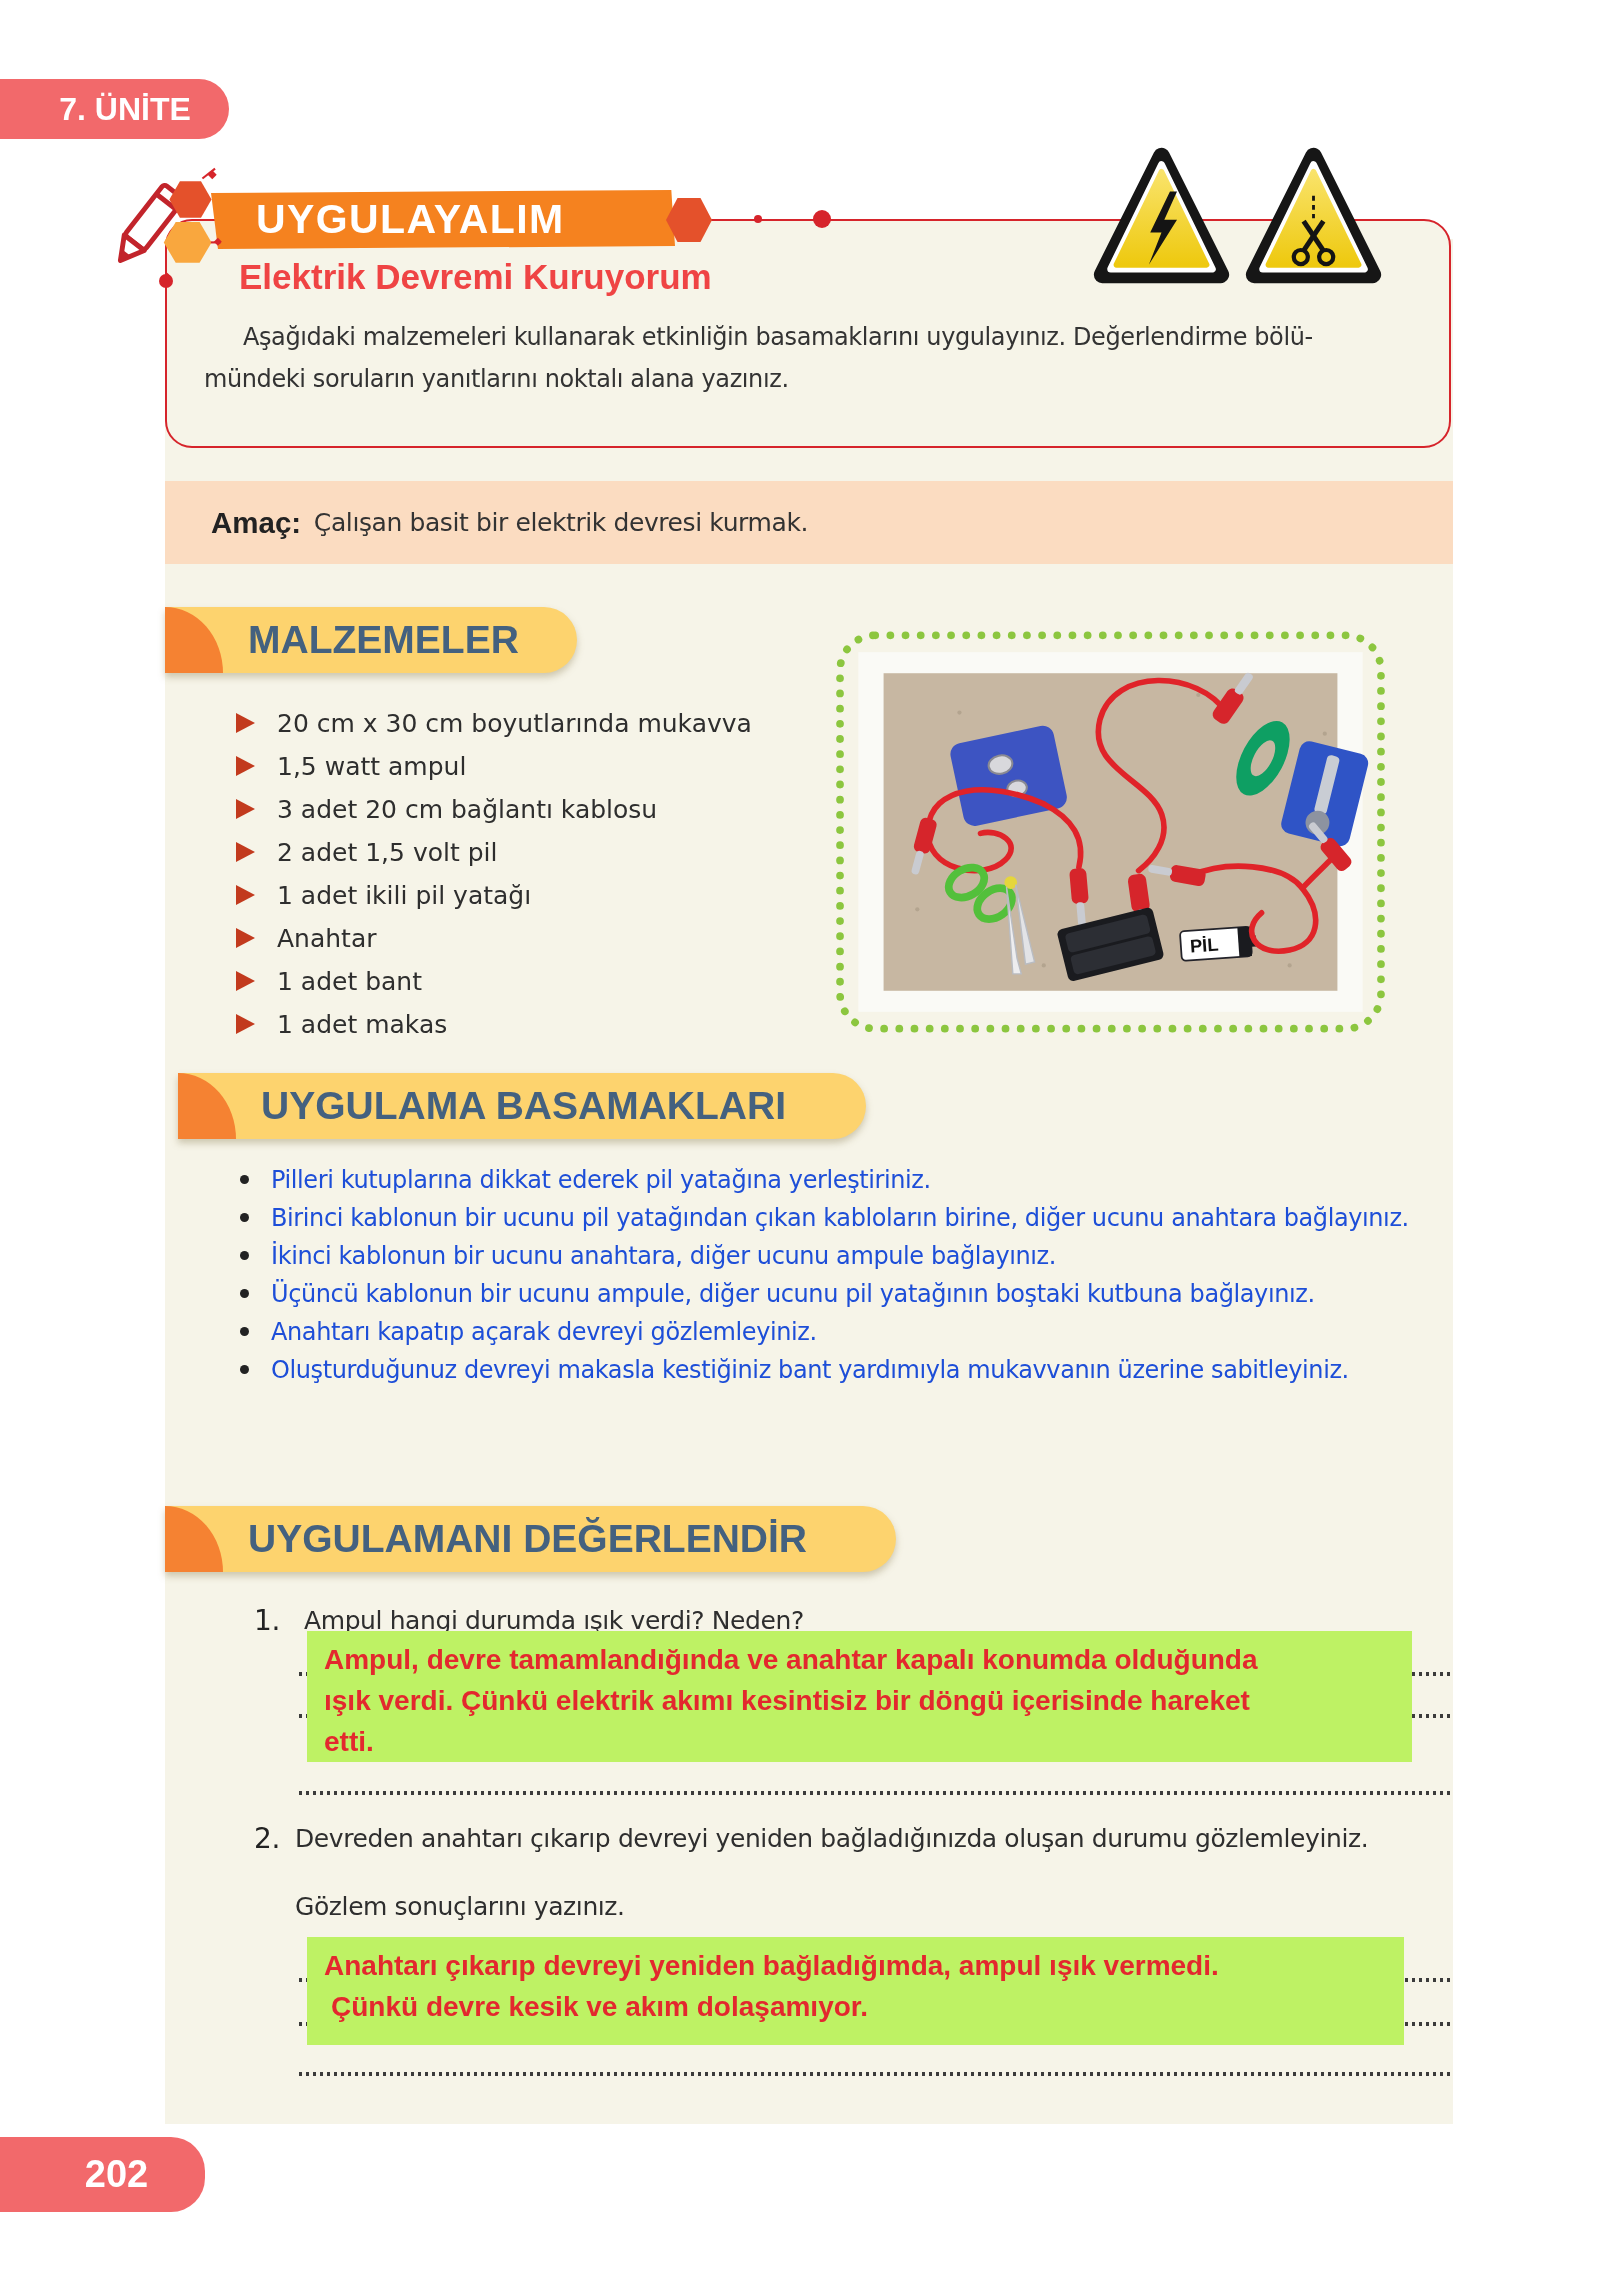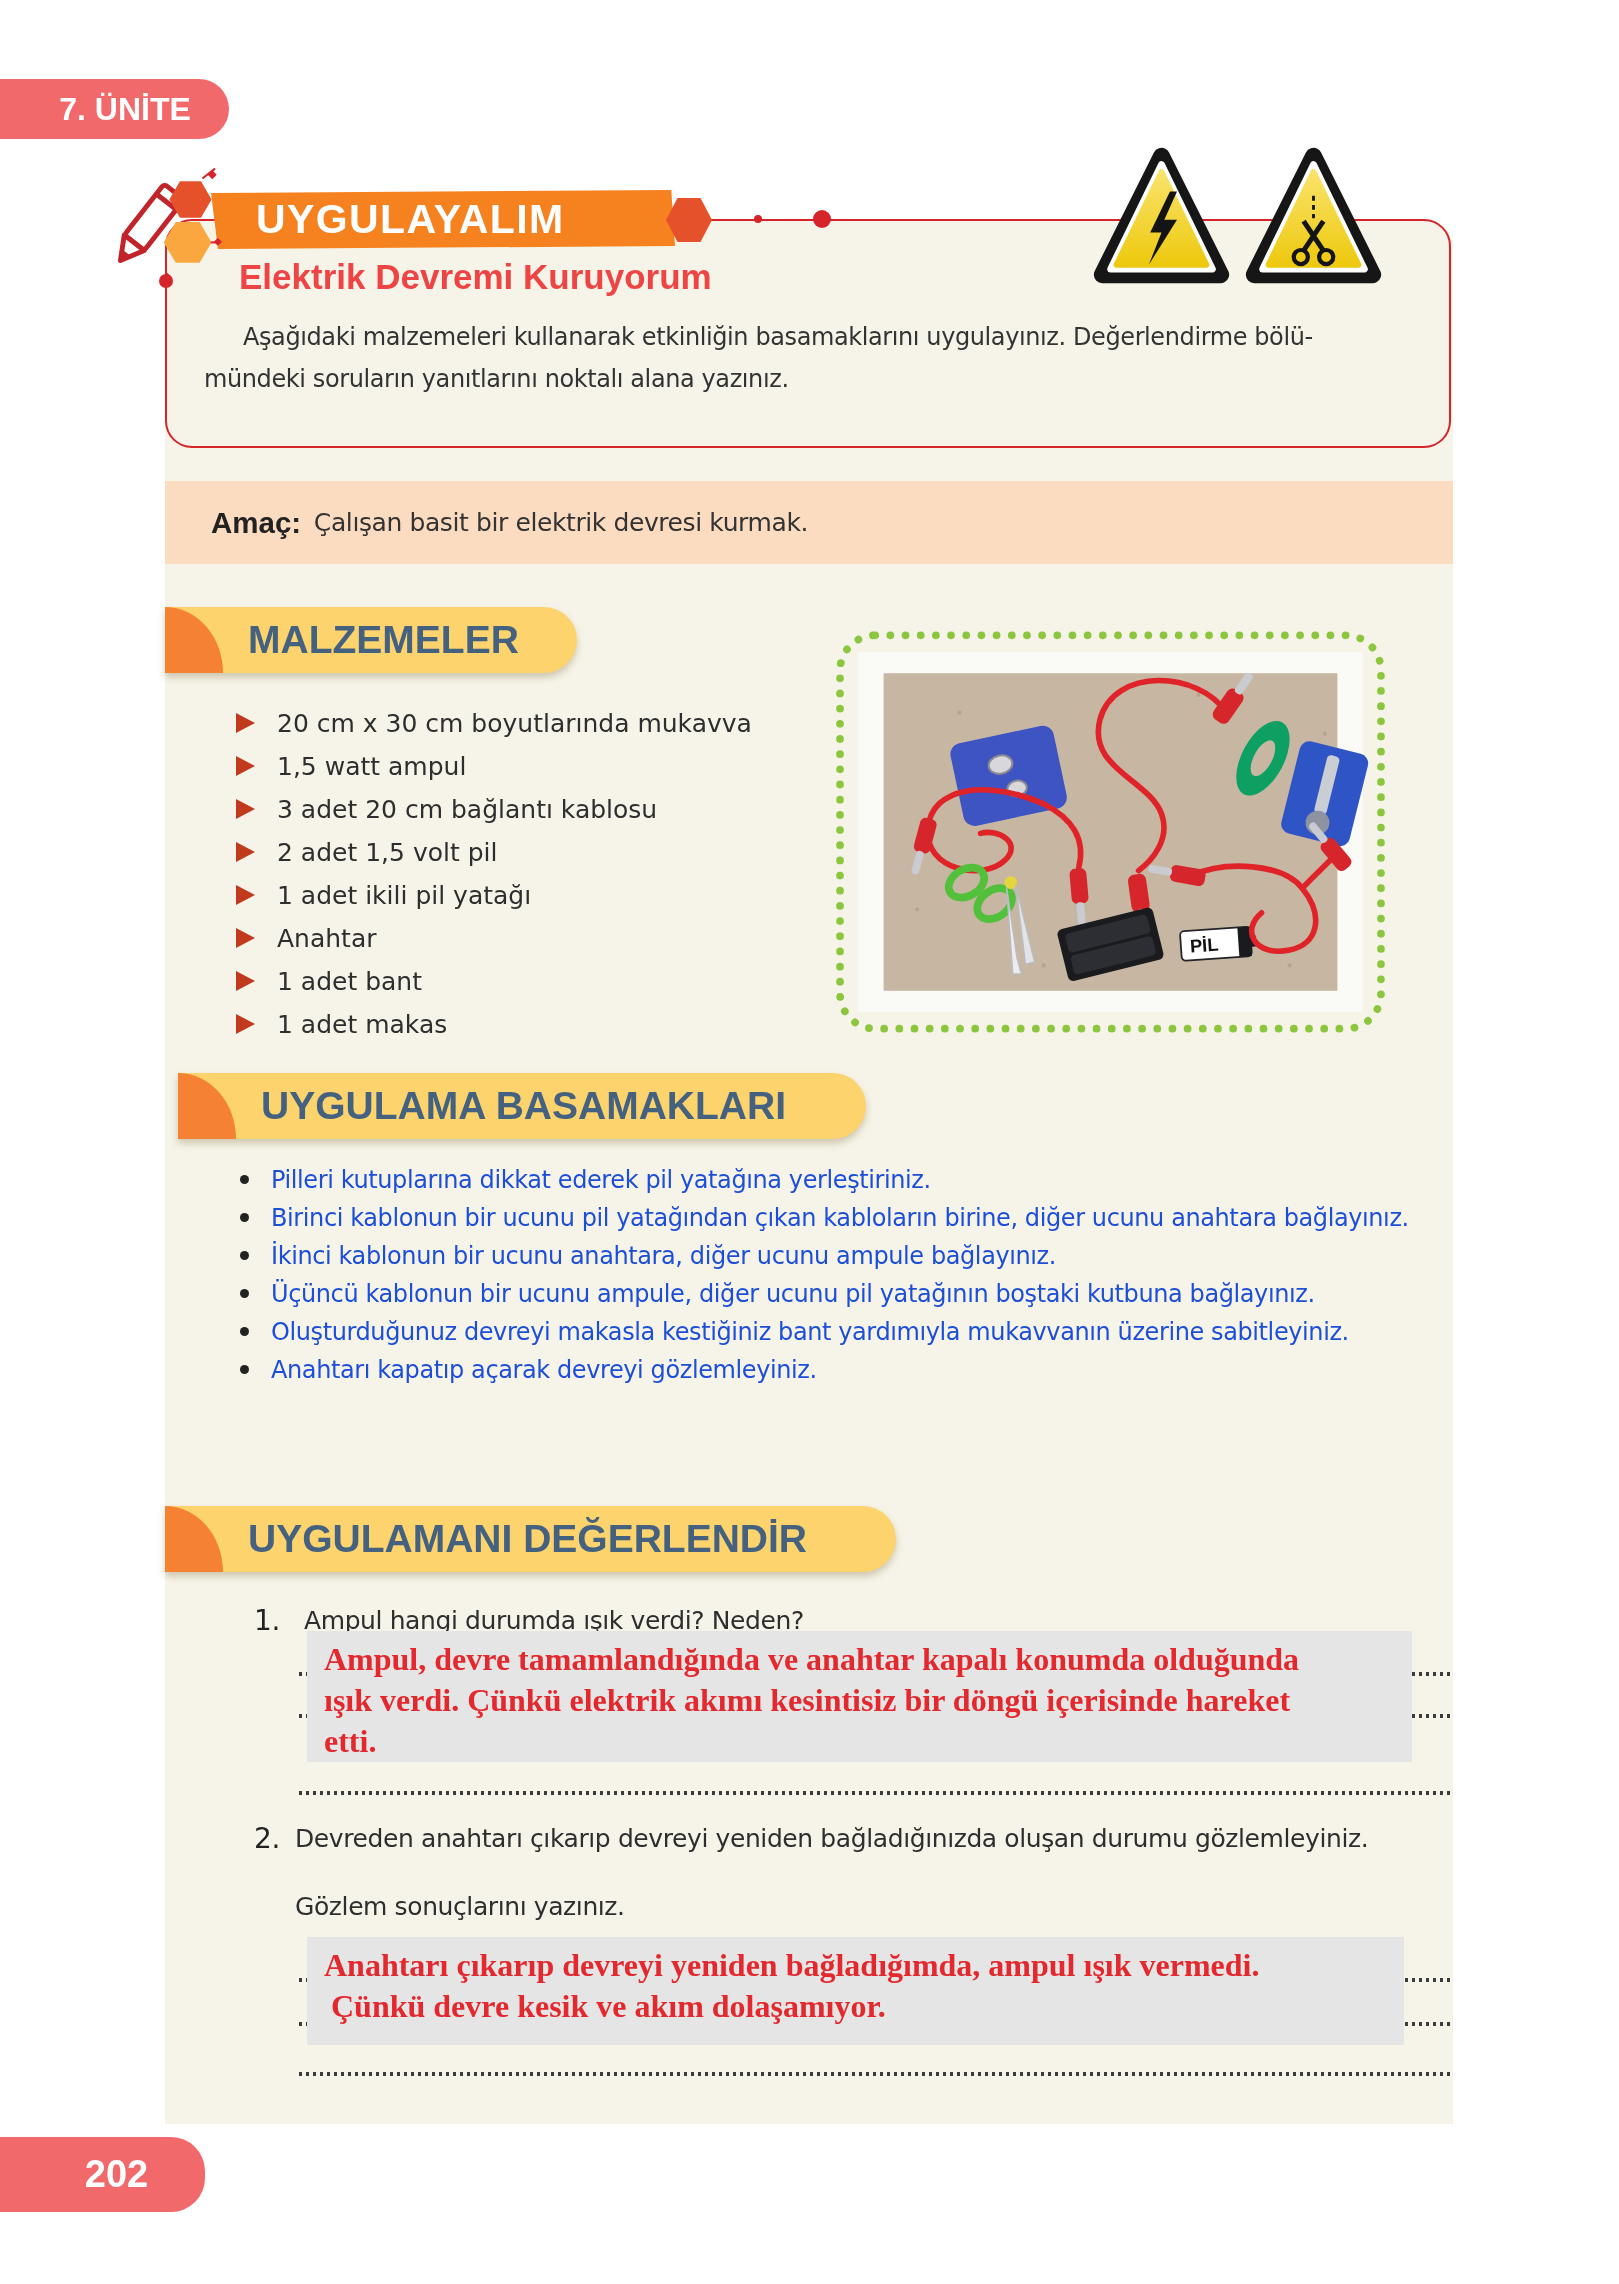--- a/index.html
+++ b/index.html
@@ -72,22 +72,22 @@
   #st-list{left:232px;top:1161px;width:1199px;list-style:none;margin:0;padding:0;}
   #st-list li{position:relative;padding-left:39px;font-size:24px;line-height:38px;color:#1d4ed8;
               text-align:justify;}
   #st-list li::before{content:'';position:absolute;left:8.4px;top:14px;width:9.1px;height:9.1px;
               border-radius:50%;background:#222;}
 
   
   .qnum{font-size:28px;color:#222;}
   .qtext{font-size:25px;color:#2e2e2e;}
   .dots{height:3.5px;background:repeating-linear-gradient(90deg,#3b3b3b 0 2.8px,transparent 2.8px 7px);}
-  .answer{background:#e5e5e5;color:#e3282e;font-family:Liberation Serif, serif;
-          font-weight:bold;font-size:32px;line-height:41px;padding:8.4px 17px;box-sizing:border-box;}
+  .answer{background:#bef264;color:#e3282e;font-family:Liberation Sans, sans-serif;
+          font-weight:bold;font-size:28px;line-height:41px;padding:8.4px 17px;box-sizing:border-box;}
 </style>
 </head>
 <body>
 
 <div id="page">
 
   <div id="content-bg" class="abs"></div>
 
   <div id="unit-badge" class="abs side-badge">
     <span>7. ÜNİTE</span>
@@ -267,22 +267,22 @@
   <div id="banner-basamaklar" class="abs banner">
     <div class="quarter"></div>
     <span class="blabel">UYGULAMA BASAMAKLARI</span>
   </div>
 
   <ul id="st-list" class="abs hand">
     <li><span>Pilleri kutuplarına dikkat ederek pil yatağına yerleştiriniz.</span></li>
     <li><span>Birinci kablonun bir ucunu pil yatağından çıkan kabloların birine, diğer ucunu anahtara bağlayınız.</span></li>
     <li><span>İkinci kablonun bir ucunu anahtara, diğer ucunu ampule bağlayınız.</span></li>
     <li><span>Üçüncü kablonun bir ucunu ampule, diğer ucunu pil yatağının boştaki kutbuna bağlayınız.</span></li>
+    <li><span>Anahtarı kapatıp açarak devreyi gözlemleyiniz.</span></li>
     <li><span>Oluşturduğunuz devreyi makasla kestiğiniz bant yardımıyla mukavvanın üzerine sabitleyiniz.</span></li>
-    <li><span>Anahtarı kapatıp açarak devreyi gözlemleyiniz.</span></li>
   </ul>
 
   <div id="banner-degerlendir" class="abs banner">
     <div class="quarter"></div>
     <span class="blabel">UYGULAMANI DEĞERLENDİR</span>
   </div>
 
   <div class="abs qnum hand" style="left:254px;top:1604px;">1.</div>
   <div class="abs qtext hand" style="left:304px;top:1606px;">Ampul hangi durumda ışık verdi? Neden?</div>
 

